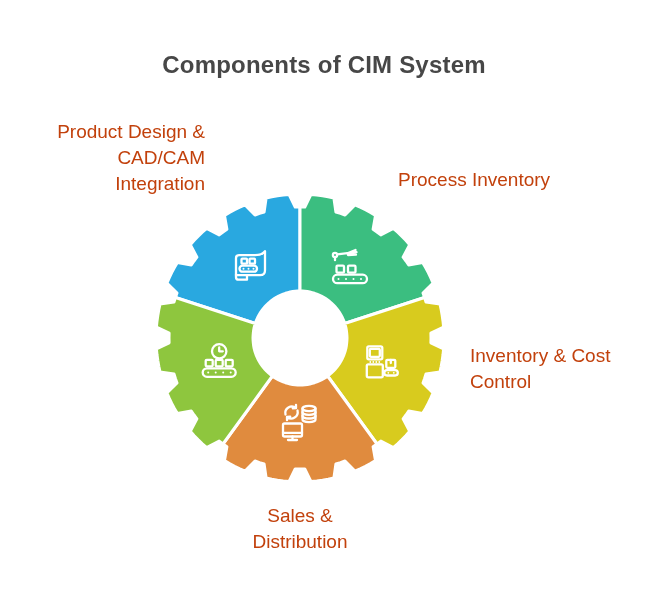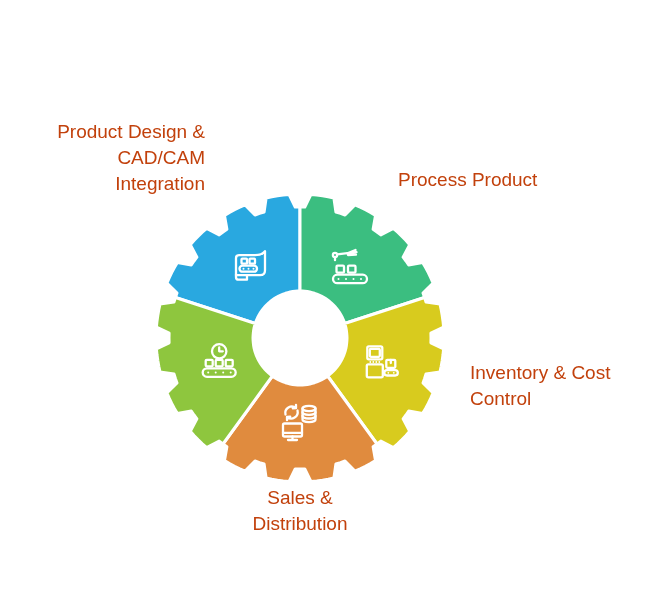--- a/index.html
+++ b/index.html
@@ -26,20 +26,21 @@
     line-height:26px;
     white-space:pre-line;
   }
   #gear-svg{position:absolute;left:0;top:0;}
 </style>
 </head>
 <body>
 
 <div class="stage">
 
+  <div class="title">Components of CIM System</div>
 
   <svg id="gear-svg" width="648" height="600" viewBox="0 0 648 600" xmlns="http://www.w3.org/2000/svg">
       <path d="M300.0 291.0L300.0 207.0L295.2 207.1L289.0 194.4L283.2 195.0L277.5 195.8L271.8 196.8L266.1 198.0L264.1 212.0L259.5 213.4L255.0 215.0L245.1 204.9L239.8 207.2L234.6 209.7L229.5 212.4L224.5 215.4L226.9 229.3L223.0 232.0L219.2 234.9L206.7 228.3L202.3 232.2L198.2 236.2L194.2 240.3L190.3 244.7L196.9 257.2L194.0 261.0L191.3 264.9L177.4 262.5L174.4 267.5L171.7 272.6L169.2 277.8L166.9 283.1L177.0 293.0L175.4 297.5L255.3 323.5L256.1 321.2L257.1 318.9L258.1 316.7L259.3 314.5L260.6 312.4L262.0 310.4L263.5 308.4L265.1 306.6L266.8 304.8L268.6 303.1L270.4 301.5L272.4 300.0L274.4 298.6L276.5 297.3L278.7 296.1L280.9 295.1L283.2 294.1L285.5 293.3L287.8 292.6L290.2 292.0L292.6 291.6L295.1 291.3L297.5 291.1L300.0 291.0Z" fill="#29A8E0" stroke="#FFFFFF" stroke-width="3" stroke-linejoin="round"></path>
       <g transform="translate(226.0 245.2)" fill="none" stroke="#FFFFFF" stroke-width="2.3" stroke-linecap="round" stroke-linejoin="round">
         <path d="M10 30 L10 13 Q10 10 13 10 L29 10 Q36 10 39 6 L39 25 Q39 30 34 30 Z"></path>
         <path d="M10 29.5 L10 32 Q10 34.5 12.5 34.5 L21 34.5 L21 30"></path>
         <rect x="15.5" y="13.5" width="5.5" height="5" rx="0.8"></rect>
         <rect x="23.5" y="13.5" width="5.5" height="5" rx="0.8"></rect>
         <rect x="13.5" y="20.5" width="17.5" height="6" rx="3"></rect>
         <circle cx="17.5" cy="23.5" r="1" class="dot" fill="#FFFFFF" stroke="none"></circle>
@@ -96,22 +97,22 @@
         <circle cx="20.5" cy="32.2" r="1" class="dot" fill="#FFFFFF" stroke="none"></circle>
         <circle cx="28" cy="32.2" r="1" class="dot" fill="#FFFFFF" stroke="none"></circle>
         <circle cx="35.5" cy="32.2" r="1" class="dot" fill="#FFFFFF" stroke="none"></circle>
       </g>
     </svg>
 
   <div class="label" style="left:25px;top:119px;width:180px;text-align:right;">Product Design &amp;
 CAD/CAM
 Integration</div>
 
-  <div class="label" style="left:398px;top:167px;">Process Product</div>
+  <div class="label" style="left:398px;top:167px;">Process Inventory</div>
 
-  <div class="label" style="left:470px;top:360px;">Inventory &amp; Cost
+  <div class="label" style="left:470px;top:343px;">Inventory &amp; Cost
 Control</div>
 
-  <div class="label" style="left:230px;top:485px;width:140px;text-align:center;">Sales &amp;
+  <div class="label" style="left:230px;top:503px;width:140px;text-align:center;">Sales &amp;
 Distribution</div>
 
 
 </div>
 
 </body></html>

